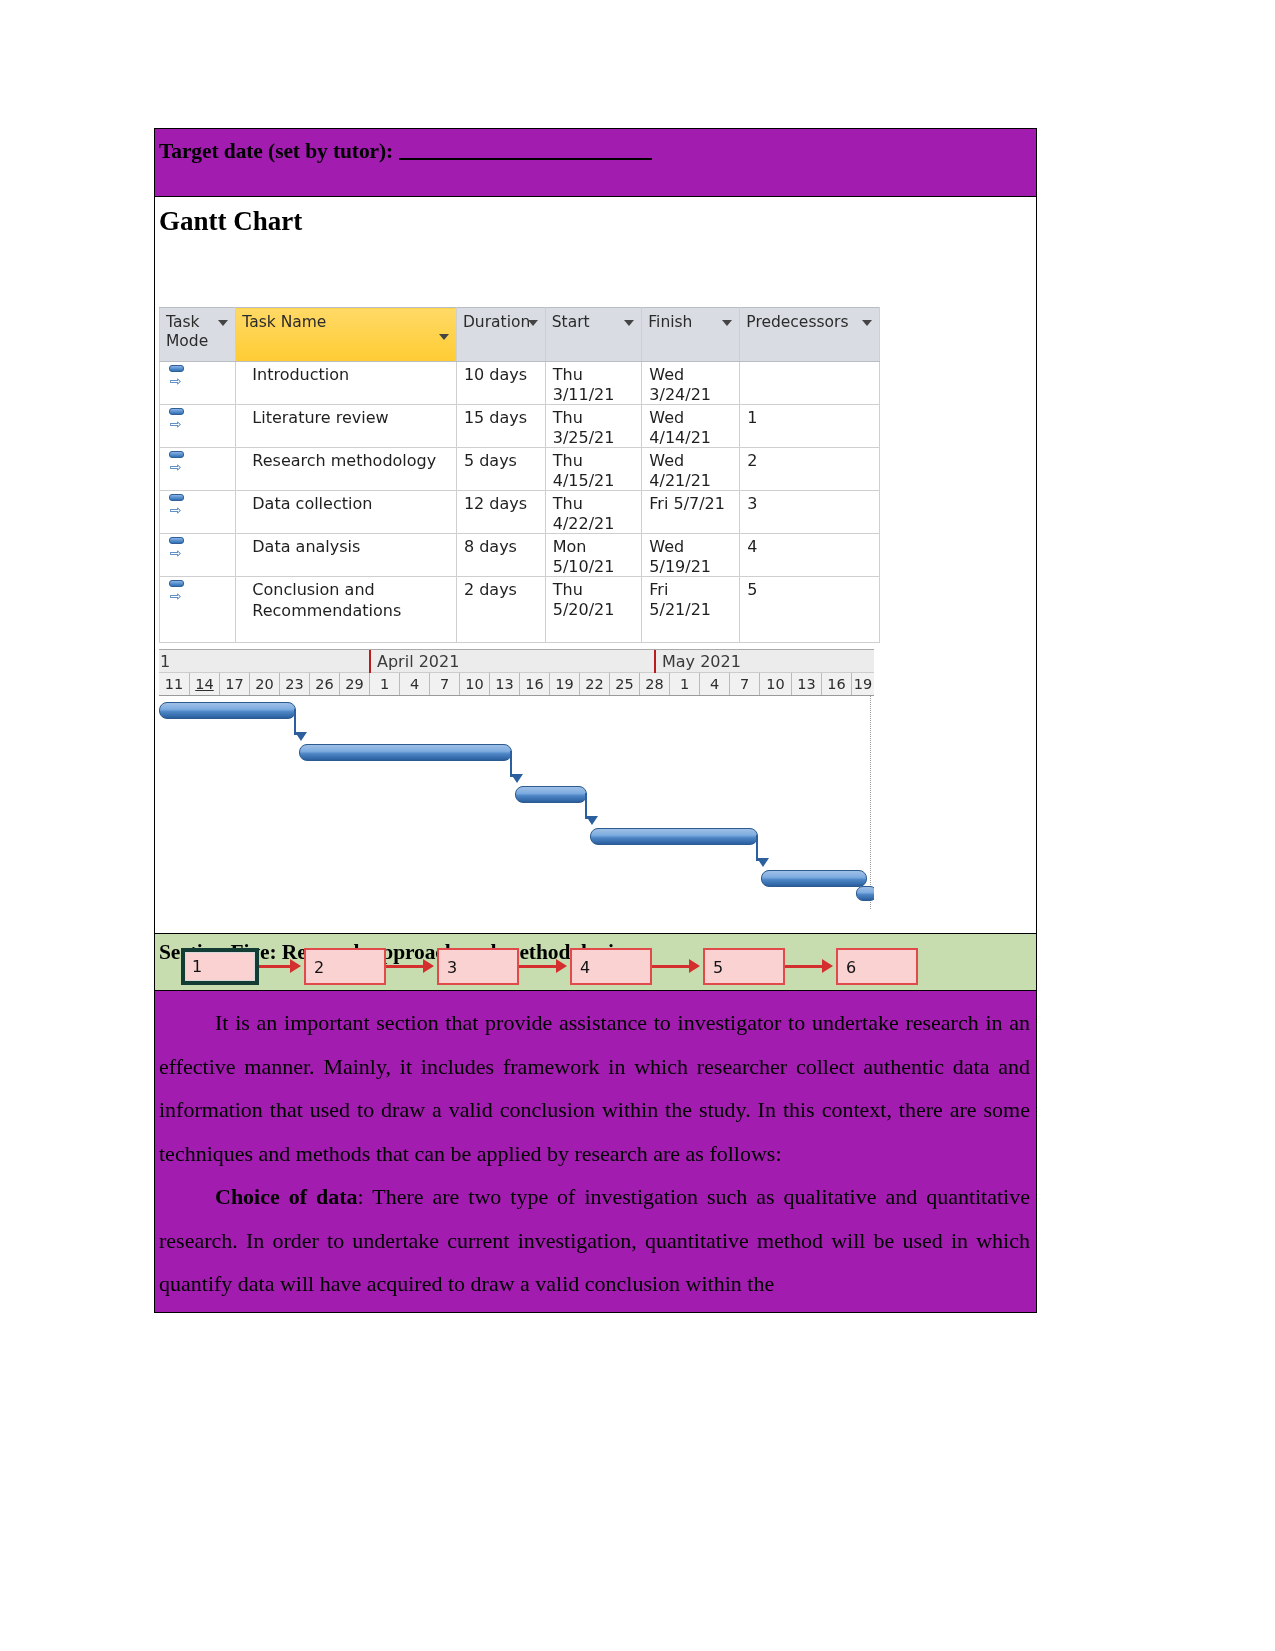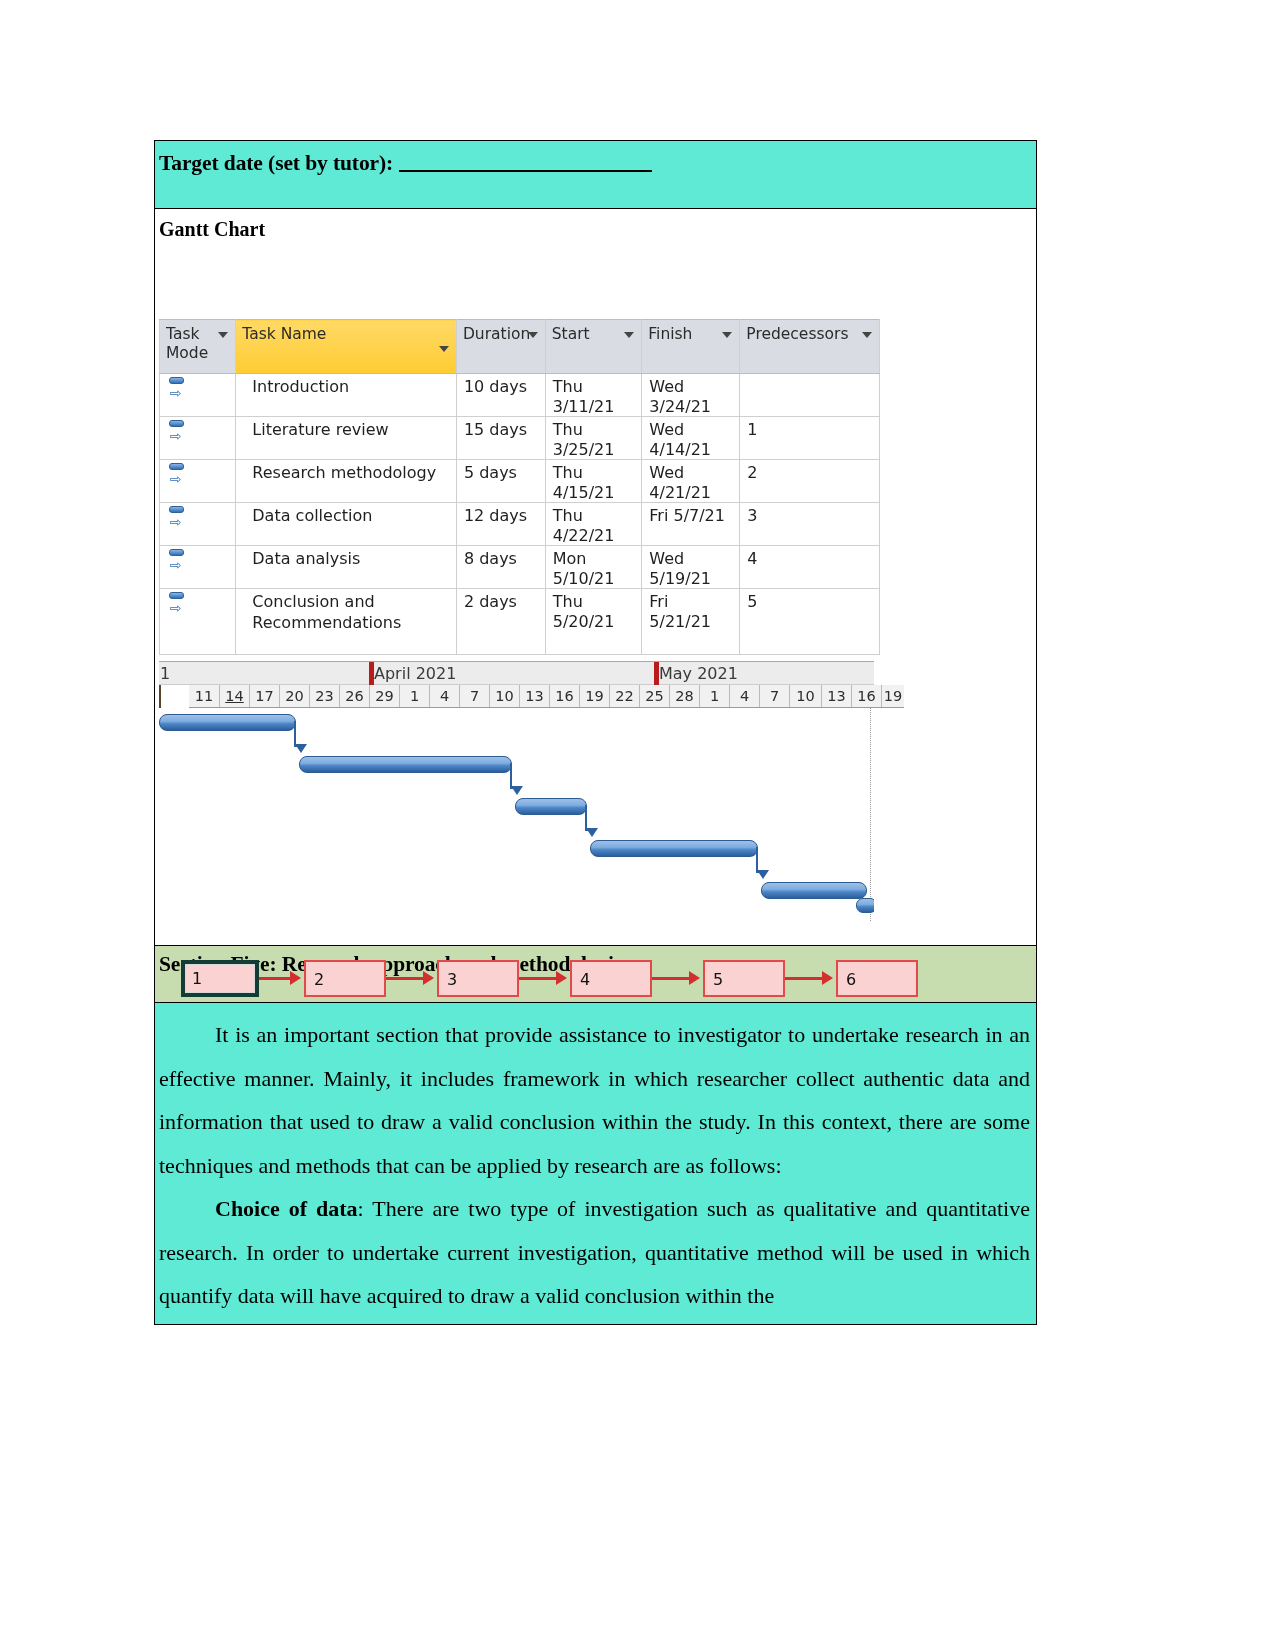--- a/index.html
+++ b/index.html
@@ -21,25 +21,25 @@
     position: absolute;
     left: 0; top: 0;
     width: 1275px;
     height: 1651px;
   }
 
   
   .doc-table {
     position: absolute;
     left: 154px;
-    top: 140px;
+    top: 128px;
     width: 881px;
     border: 1.5px solid #000;
     border-collapse: collapse;
-    background: #5eead4;
+    background: #a21caf;
   }
   .doc-row {
     border-bottom: 1.5px solid #000;
   }
   .doc-row:last-child { border-bottom: none; }
   .doc-cell {
     padding: 0;
   }
 
   
@@ -57,21 +57,21 @@
   }
   .target-blank {
     display: inline-block;
     width: 253px;
     border-bottom: 2.5px solid #000;
     height: 19px;
     margin-left: 6px;
   }
   .gantt-heading {
     font-weight: bold;
-    font-size: 20px;
+    font-size: 27px;
     padding: 9px 0 8px 4px;
   }
 
   .gantt-figure {
     position: relative;
     width: 881px;
     height: 736px;
     background: #fff;
   }
 
@@ -190,34 +190,33 @@
     border-bottom: 1px solid #cdcdcd;
     box-sizing: border-box;
   }
   .tl-month {
     position: absolute;
     top: 0;
     height: 23px;
     line-height: 23px;
     font-size: 16px;
     color: #3a3a3a;
-    padding-left: 0;
-    border-left: 5px solid #b91c1c;
+    padding-left: 6px;
+    border-left: 2px solid #b91c1c;
     box-sizing: border-box;
     white-space: nowrap;
   }
   .tl-days {
     position: absolute;
     left: 0; top: 24px;
     height: 23px;
     width: 715px;
     background: #f1f1f1;
     border-bottom: 1px solid #9a9a9a;
     box-sizing: border-box;
-    margin-left: 30px;
   }
   .tl-day {
     position: absolute;
     top: 0;
     height: 22px;
     line-height: 22px;
     font-size: 14.5px;
     color: #2e2e2e;
     text-align: center;
     border-left: 1px solid #bbbbbb;

